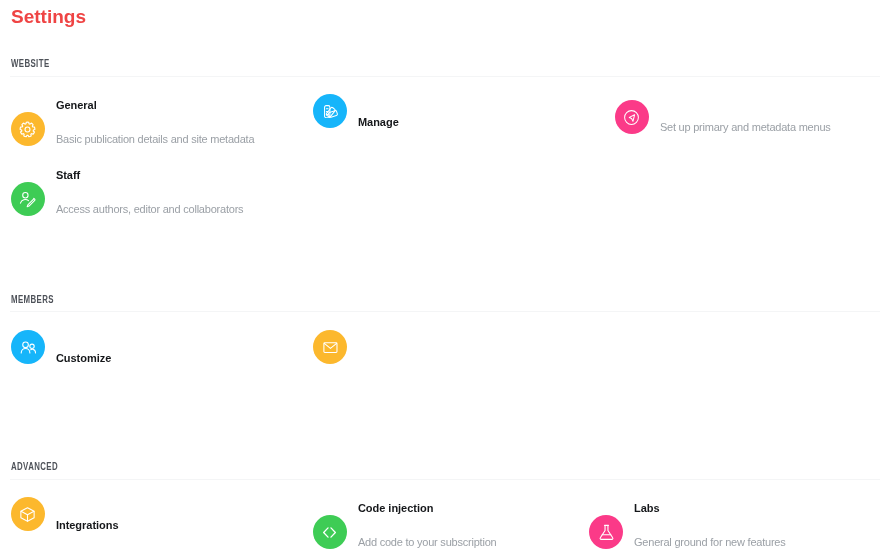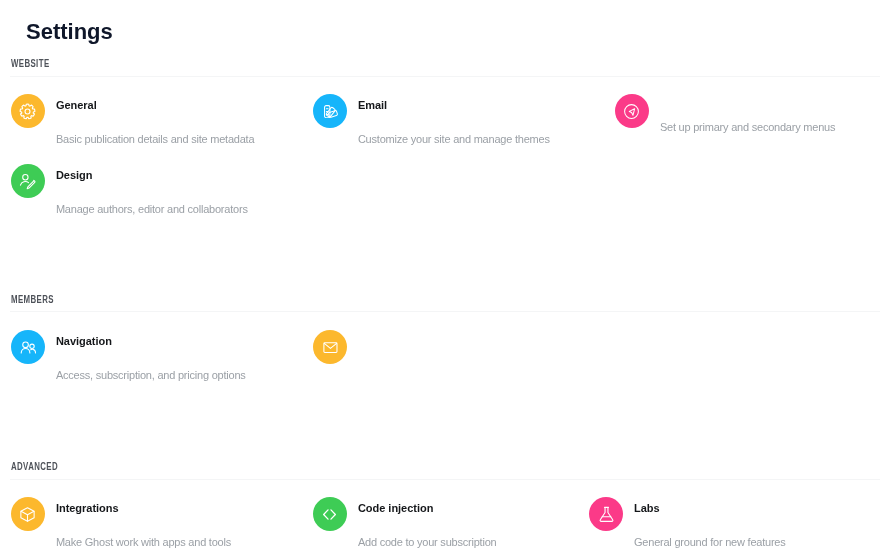--- a/index.html
+++ b/index.html
@@ -3,31 +3,31 @@
 <meta charset="utf-8">
 <title>Settings</title>
 <style>
   html,body{margin:0;padding:0;}
   body{
     width:880px;height:559px;background:#ffffff;overflow:hidden;
     font-family:"Liberation Sans",sans-serif;color:#15171a;
   }
   .page{position:relative;width:880px;height:559px;transform:translateZ(0);}
   .page-title{
-    position:absolute;left:11px;top:4px;margin:15px;
-    font-size:22px;font-weight:bold;color:#0f172a;line-height:26px;white-space:nowrap;
+    position:absolute;left:11px;top:4px;margin:0;
+    font-size:19px;font-weight:bold;color:#ef4444;line-height:26px;white-space:nowrap;
   }
   .section{position:absolute;left:0;width:880px;}
   .section-label{
     position:absolute;left:11px;top:0;
     font-size:10px;font-weight:bold;color:#4e5259;letter-spacing:0.5px;
     transform:scaleX(0.785);transform-origin:left center;white-space:nowrap;
   }
   .divider{position:absolute;left:10px;width:870px;height:1px;background:#f4f5f6;}
-  .card{position:absolute;display:flex;align-items:flex-start;}
+  .card{position:absolute;display:flex;align-items:flex-end;}
   .icon{
     width:34px;height:34px;border-radius:50%;flex:none;
     display:flex;align-items:center;justify-content:center;
   }
   .icon svg{display:block;width:17px;height:17px;}
   .icon svg[data-w]{width:auto;height:auto;}
   .meta{margin-left:11px;padding-top:5px;}
   .card-title{font-size:11px;font-weight:bold;color:#15171a;letter-spacing:-0.02px;line-height:12px;white-space:nowrap;}
   .card-desc{font-size:11px;color:#9ba0a6;letter-spacing:-0.22px;line-height:13px;margin-top:22px;white-space:nowrap;}
 </style>
@@ -54,64 +54,62 @@
       <div class="card" style="left:312.9px;top:36.1px">
         <div class="icon" style="background: rgb(22, 181, 250);">
           <svg data-w="1" style="width:14.3px;height:13.3px;margin-left:2.2px" viewBox="0.89 2.09 17.74 16.42" fill="none" stroke="#fff" stroke-width="1.3" stroke-linejoin="round" stroke-linecap="round">
             <rect x="1.8" y="7.1" width="6.2" height="10.5" rx="1.8" transform="rotate(72 7.9 17.6)"></rect>
             <rect x="1.8" y="5.6" width="6.2" height="12.0" rx="1.8" transform="rotate(38 7.9 17.6)"></rect>
             <rect x="1.6" y="2.8" width="6.6" height="15.0" rx="1.9"></rect>
             <path d="M3.85 6.6h2.1M3.85 10.3h2.1M3.85 14.0h2.1"></path>
           </svg>
         </div>
         <div class="meta">
-          <div class="card-title">Email</div>
-          <div class="card-desc">Customize your site and manage themes</div>
+          <div class="card-title">Manage</div>
         </div>
       </div>
       <div class="card" style="left:614.9px;top:36.1px">
         <div class="icon" style="background: rgb(251, 58, 136);">
           <svg viewBox="0 0 20 20" fill="none" stroke="#fff" stroke-width="1.2" stroke-linejoin="round" stroke-linecap="round">
             <circle cx="10" cy="10" r="8.1"></circle>
             <path d="M13.7 6.7 7.4 9.9 10.1 11.1 11.7 14.5Z"></path>
           </svg>
         </div>
         <div class="meta">
-          <div class="card-desc">Set up primary and secondary menus</div>
+          <div class="card-desc">Set up primary and metadata menus</div>
         </div>
       </div>
       <div class="card" style="left:10.9px;top:106.1px">
         <div class="icon" style="background: rgb(62, 204, 85);">
           <svg viewBox="0 0 20 20" fill="none" stroke="#fff" stroke-width="1.25" stroke-linejoin="round" stroke-linecap="round">
             <circle cx="7.5" cy="5.0" r="3.15"></circle>
             <path d="M1.7 14.3a6.1 6.1 0 0 1 9.5-2.9"></path>
             <path d="M17.35 8.55 18.5 9.7a0.95 0.95 0 0 1 0 1.35l-6.7 6.7-2.15 0.75 0.75-2.15 6.7-6.7a0.95 0.95 0 0 1 1.35 0Z"></path>
           </svg>
         </div>
         <div class="meta">
-          <div class="card-title">Design</div>
-          <div class="card-desc">Manage authors, editor and collaborators</div>
+          <div class="card-title">Staff</div>
+          <div class="card-desc">Access authors, editor and collaborators</div>
         </div>
       </div>
     </section>
     <section class="section" style="top:294.4px">
       <div class="section-label">MEMBERS</div>
       <div class="divider" style="top:17.1px"></div>
       <div class="card" style="left:10.9px;top:36.0px">
         <div class="icon" style="background: rgb(22, 181, 250);">
           <svg viewBox="0 0 20 20" fill="none" stroke="#fff" stroke-width="1.3" stroke-linejoin="round" stroke-linecap="round">
             <circle cx="7.7" cy="6.8" r="3.3"></circle>
             <path d="M2.6 16.5c0-3.25 2.3-5.4 5.1-5.4s5.1 2.15 5.1 5.4"></path>
             <circle cx="15.3" cy="8.6" r="2.6"></circle>
             <path d="M13.8 12.7c0.9-0.6 1.9-0.8 2.9-0.5 1.7 0.5 2.8 2.2 2.8 4.3"></path>
           </svg>
         </div>
         <div class="meta">
-          <div class="card-title">Navigation</div>
-          <div class="card-desc">Access, subscription, and pricing options</div>
+          <div class="card-title">Customize</div>
         </div>
       </div>
       <div class="card" style="left:312.9px;top:36.0px">
         <div class="icon" style="background: rgb(252, 184, 45);">
           <svg viewBox="0 0 20 20" fill="none" stroke="#fff" stroke-width="1.25" stroke-linejoin="round" stroke-linecap="round">
             <rect x="3.4" y="4.5" width="15.4" height="11.4" rx="1.1"></rect>
             <path d="M3.85 5.1 11.1 11.1 18.35 5.1"></path>
           </svg>
         </div>
       </div>
@@ -121,21 +119,20 @@
       <div class="divider" style="top:18.0px"></div>
       <div class="card" style="left:10.9px;top:36.3px">
         <div class="icon" style="background: rgb(252, 184, 45);">
           <svg viewBox="0 0 20 20" fill="none" stroke="#fff" stroke-width="1.25" stroke-linejoin="round" stroke-linecap="round">
             <path d="M10 2.0 17.8 6.1v7.8L10 18.0 2.2 13.9V6.1Z"></path>
             <path d="M2.4 6.2 10 10.2l7.6-4.0M10 10.2V17.9"></path>
           </svg>
         </div>
         <div class="meta">
           <div class="card-title">Integrations</div>
-          <div class="card-desc">Make Ghost work with apps and tools</div>
         </div>
       </div>
       <div class="card" style="left:312.9px;top:36.3px">
         <div class="icon" style="background: rgb(62, 204, 85);">
           <svg viewBox="0 0 20 20" fill="none" stroke="#fff" stroke-width="1.55" stroke-linejoin="round" stroke-linecap="round">
             <path d="M8.3 4.6 3.1 10l5.2 5.4M11.7 4.6 16.9 10l-5.2 5.4"></path>
           </svg>
         </div>
         <div class="meta">
           <div class="card-title">Code injection</div>

